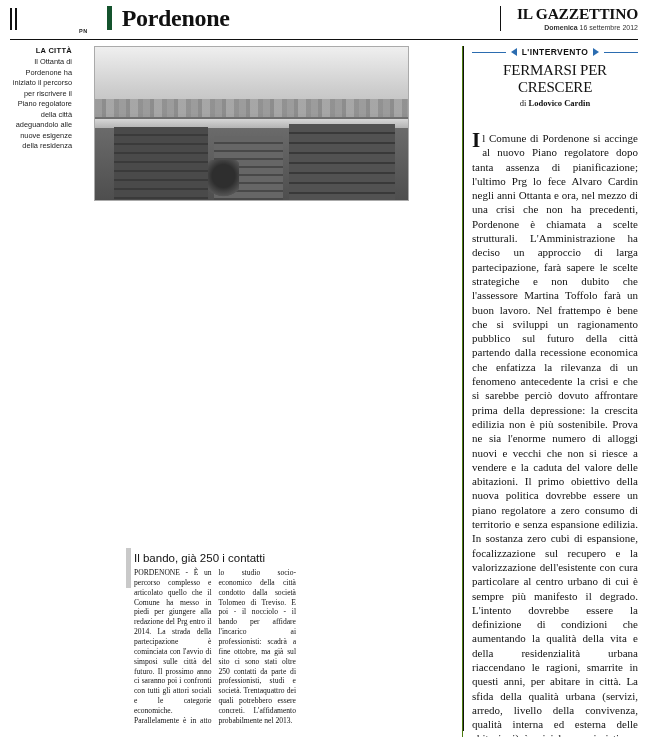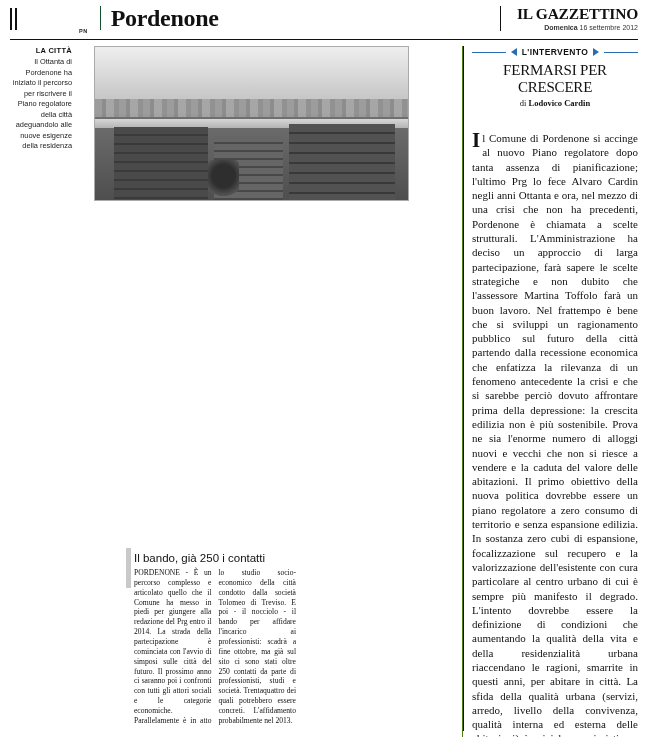--- a/index.html
+++ b/index.html
@@ -13,21 +13,21 @@
   }
   .page { position: relative; width: 646px; height: 737px; padding: 0; }
 
   
   .masthead { position: relative; height: 40px; padding: 6px 8px 0 10px; display:flex; align-items:flex-start; }
   .bars { display:flex; gap:3px; margin-top:2px; }
   .bars i { display:block; width:2px; height:22px; background:#111; }
   .pn-label { font-family:"Liberation Sans", sans-serif; font-size:5.5px; font-weight:bold; letter-spacing:.5px;
               color:#222; margin-left:62px; align-self:flex-end; padding-bottom:6px; }
   .section-title { font-family:"Liberation Serif", serif; font-weight:bold; font-size:24px; line-height:1;
-                   margin-left:12px; padding-left:10px; border-left:1px solid #14532d; flex:1; letter-spacing:-0.3px; }
+                   margin-left:19px; padding-left:10px; border-left:5px solid #14532d; flex:1; letter-spacing:-0.3px; }
   .brandbox { text-align:right; padding-left:16px; border-left:1px solid #111; }
   .brand { font-family:"Liberation Serif", serif; font-weight:bold; font-size:15.5px; letter-spacing:-0.2px; line-height:1.05; }
   .brand-date { font-family:"Liberation Sans", sans-serif; font-size:7px; color:#333; margin-top:2px; }
   .brand-date b { font-weight:bold; }
   .rule-head { position:absolute; left:10px; right:8px; bottom:0; height:1px; background:#111; }
 
   
   .topzone { display:flex; padding:6px 8px 0 10px; gap:16px; }
   .capcol { width:68px; padding-right:6px; text-align:right; }
   .capcol .kicker { font-family:"Liberation Sans", sans-serif; font-weight:bold; font-size:7.5px;

